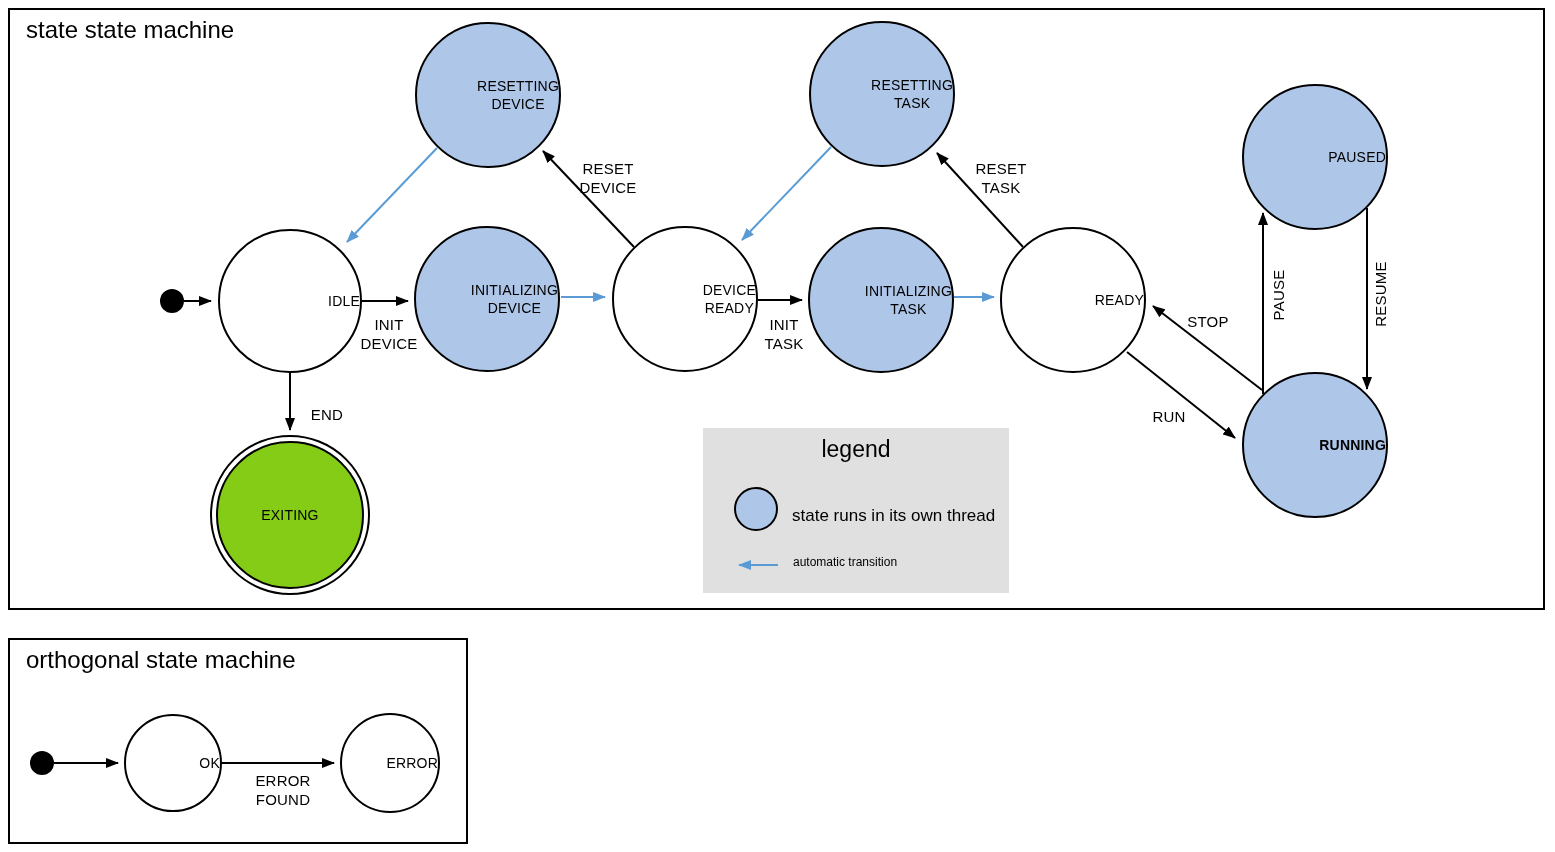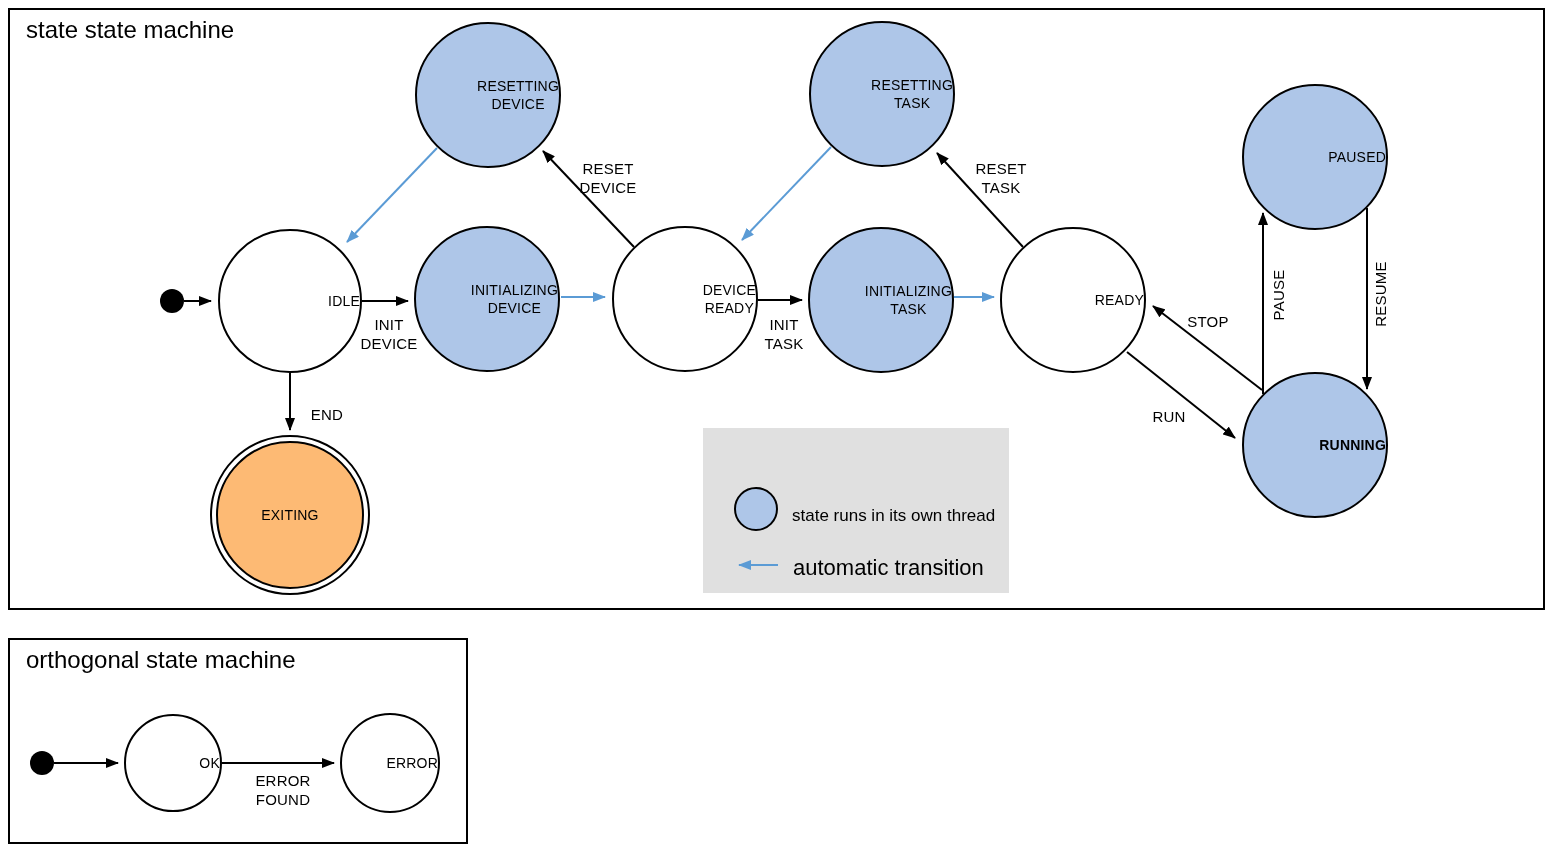--- a/index.html
+++ b/index.html
@@ -28,21 +28,21 @@
     text-align:center; font-size:14px; line-height:1.32;
     white-space:pre-line; letter-spacing:0.2px;
   }
   .thread { background:#aec6e8; }
   .final-outer {
     position:absolute; box-sizing:border-box;
     border:2px solid #000; border-radius:50%; background:#fff; z-index:3;
   }
   .final-inner {
     position:absolute; inset:4px; box-sizing:border-box;
-    border:2px solid #000; border-radius:50%; background:#fdba74;
+    border:2px solid #000; border-radius:50%; background:#84cc16;
     display:flex; align-items:center; justify-content:center;
     text-align:center; font-size:14px; letter-spacing:0.2px;
   }
   .dot {
     position:absolute; width:24px; height:24px;
     border-radius:50%; background:#000; z-index:3;
   }
   .tlabel {
     position:absolute; transform:translate(-50%,-50%);
     font-size:15px; line-height:1.25; text-align:center;
@@ -56,34 +56,35 @@
   .legend-title {
     position:absolute; left:0; right:0; top:8px;
     text-align:center; font-size:23px;
   }
   .legend-swatch {
     position:absolute; left:31px; top:59px; width:44px; height:44px;
     box-sizing:border-box; border:2px solid #000; border-radius:50%;
     background:#aec6e8;
   }
   .legend-text1 { position:absolute; left:89px; top:72px; font-size:17px;margin-top:6px; }
-  .legend-text2 { position:absolute; left:90px; top:127px; font-size:22px; }
+  .legend-text2 { position:absolute; left:90px; top:127px; font-size:12px; }
 </style>
 </head>
 <body>
 
 <div class="panel" style="left:8px; top:8px; width:1537px; height:602px;">
   <div class="panel-title">state state machine</div>
 </div>
 
 <div class="panel" style="left:8px; top:638px; width:460px; height:206px;">
   <div class="panel-title">orthogonal state machine</div>
 </div>
 
 <div class="legend">
+  <div class="legend-title">legend</div>
   <div class="legend-swatch"></div>
   <div class="legend-text1">state runs in its own thread</div>
   <div class="legend-text2">automatic transition</div>
 </div>
 
 <svg class="arrows" width="1555" height="852" viewBox="0 0 1555 852">
   <defs>
     <marker id="ah-black" viewBox="0 0 13 10" refX="12" refY="5" markerWidth="13" markerHeight="10" markerUnits="userSpaceOnUse" orient="auto">
       <path d="M0,0 L13,5 L0,10 Z" fill="#000"></path>
     </marker>

